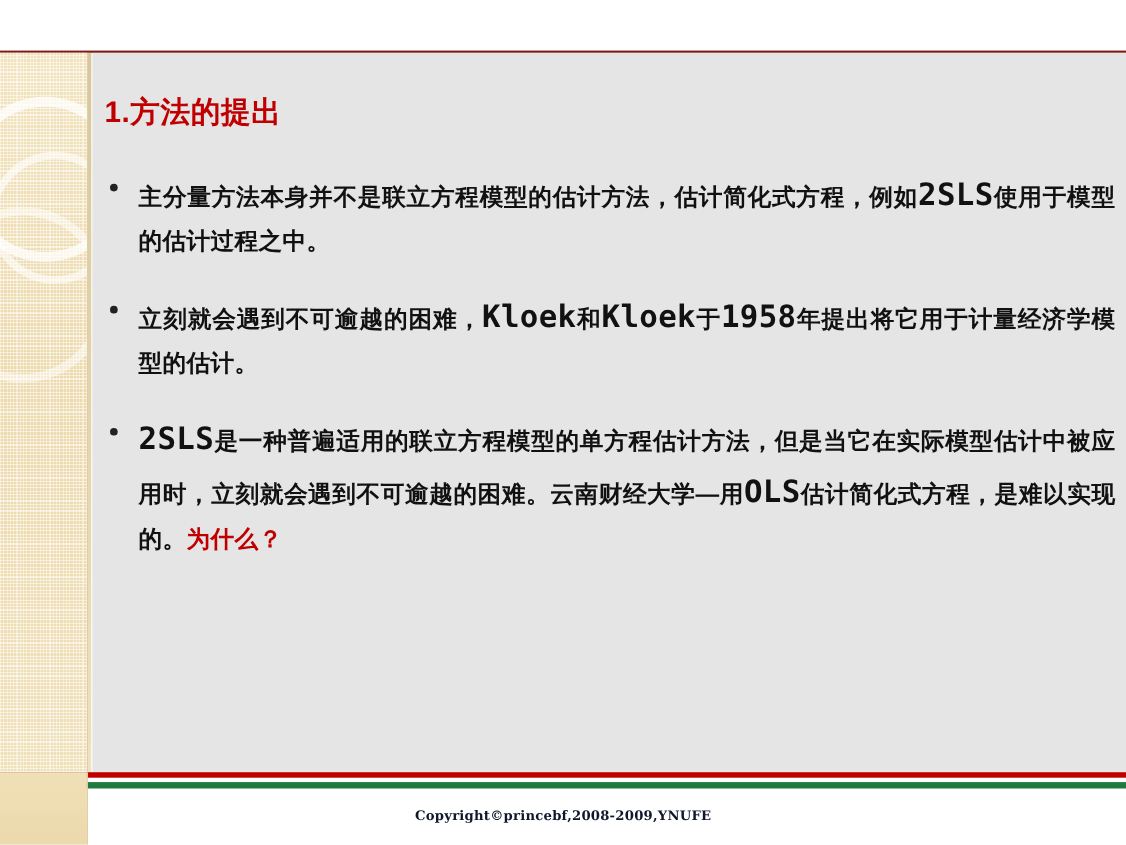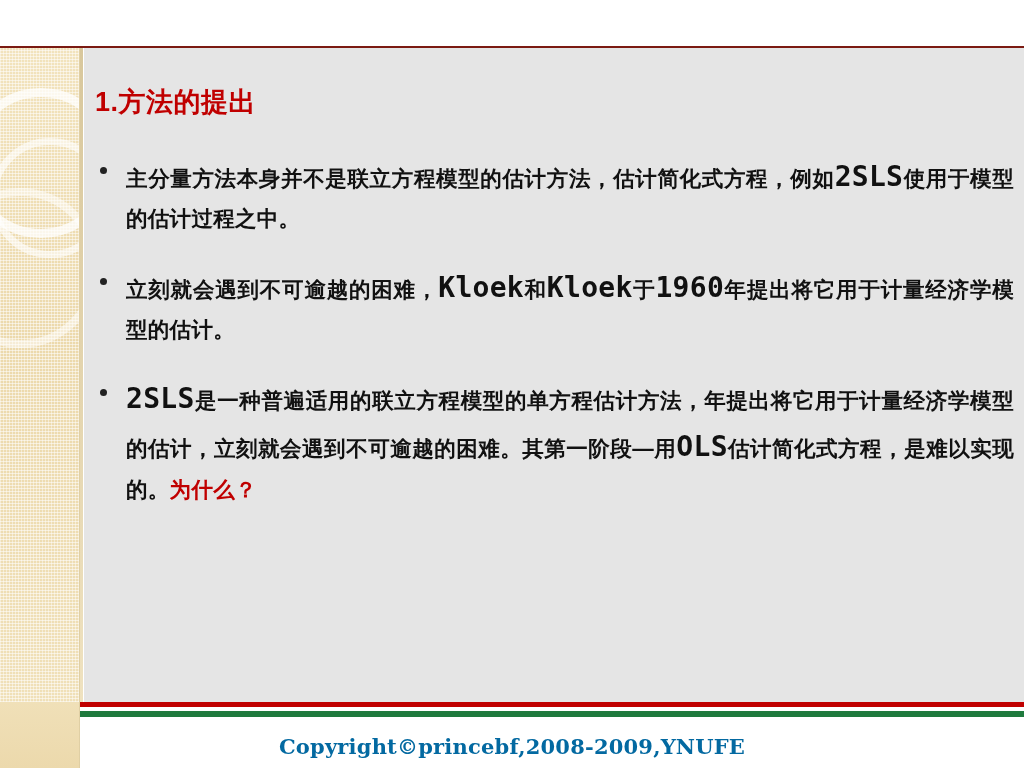--- a/index.html
+++ b/index.html
@@ -211,23 +211,23 @@
     background: linear-gradient(180deg, #f0e0b8, #ecd9ac);
     border-right: 1px solid #e0cfa4;
     box-sizing: border-box;
   }
   .copyright {
     position: absolute;
     left: 0; top: 734px;
     width: 1024px;
     text-align: center;
     font-family: "DejaVu Serif", serif;
-    font-size: 21px;
-    font-weight: bold;
-    color: #0369a1;
+    font-size: 12px;
+    font-weight: bold;
+    color: #0f172a;
     letter-spacing: .2px;
   }
 </style>
 </head>
 <body>
 
 <div class="slide">
 
   <div class="header-underline-dark"></div>
 
@@ -241,25 +241,25 @@
   <div class="content">
     <div class="slide-title">1.方法的提出</div>
 
     <div class="bullets">
       <div class="bullet">
         <span class="dot"></span>
         <span class="bullet-text"><span>主分量方法本身并不是联立方程模型的估计方法，估计简化式方程，例如</span><span class="mono">2SLS</span><span>使用于模型的估计过程之中。</span></span>
       </div>
       <div class="bullet">
         <span class="dot"></span>
-        <span class="bullet-text"><span>立刻就会遇到不可逾越的困难，</span><span class="mono">Kloek</span><span>和</span><span class="mono">Kloek</span><span>于</span><span class="mono">1960</span><span>年提出将它用于计量经济学模型的估计。</span></span>
+        <span class="bullet-text"><span>立刻就会遇到不可逾越的困难，</span><span class="mono">Kloek</span><span>和</span><span class="mono">Kloek</span><span>于</span><span class="mono">1958</span><span>年提出将它用于计量经济学模型的估计。</span></span>
       </div>
       <div class="bullet">
         <span class="dot"></span>
-        <span class="bullet-text"><span class="mono">2SLS</span><span>是一种普遍适用的联立方程模型的单方程估计方法，年提出将它用于计量经济学模型的估计，立刻就会遇到不可逾越的困难。其第一阶段—用</span><span class="mono">OLS</span><span>估计简化式方程，是难以实现的。</span><span class="q-red">为什么？</span></span>
+        <span class="bullet-text"><span class="mono">2SLS</span><span>是一种普遍适用的联立方程模型的单方程估计方法，但是当它在实际模型估计中被应用时，立刻就会遇到不可逾越的困难。云南财经大学—用</span><span class="mono">OLS</span><span>估计简化式方程，是难以实现的。</span><span class="q-red">为什么？</span></span>
       </div>
     </div>
   </div>
 
   <div class="footer-red"></div>
   <div class="footer-green"></div>
   <div class="footer-strip"></div>
   <div class="footer-left-block"></div>
   <div class="copyright">Copyright©princebf,2008-2009,YNUFE</div>
 

